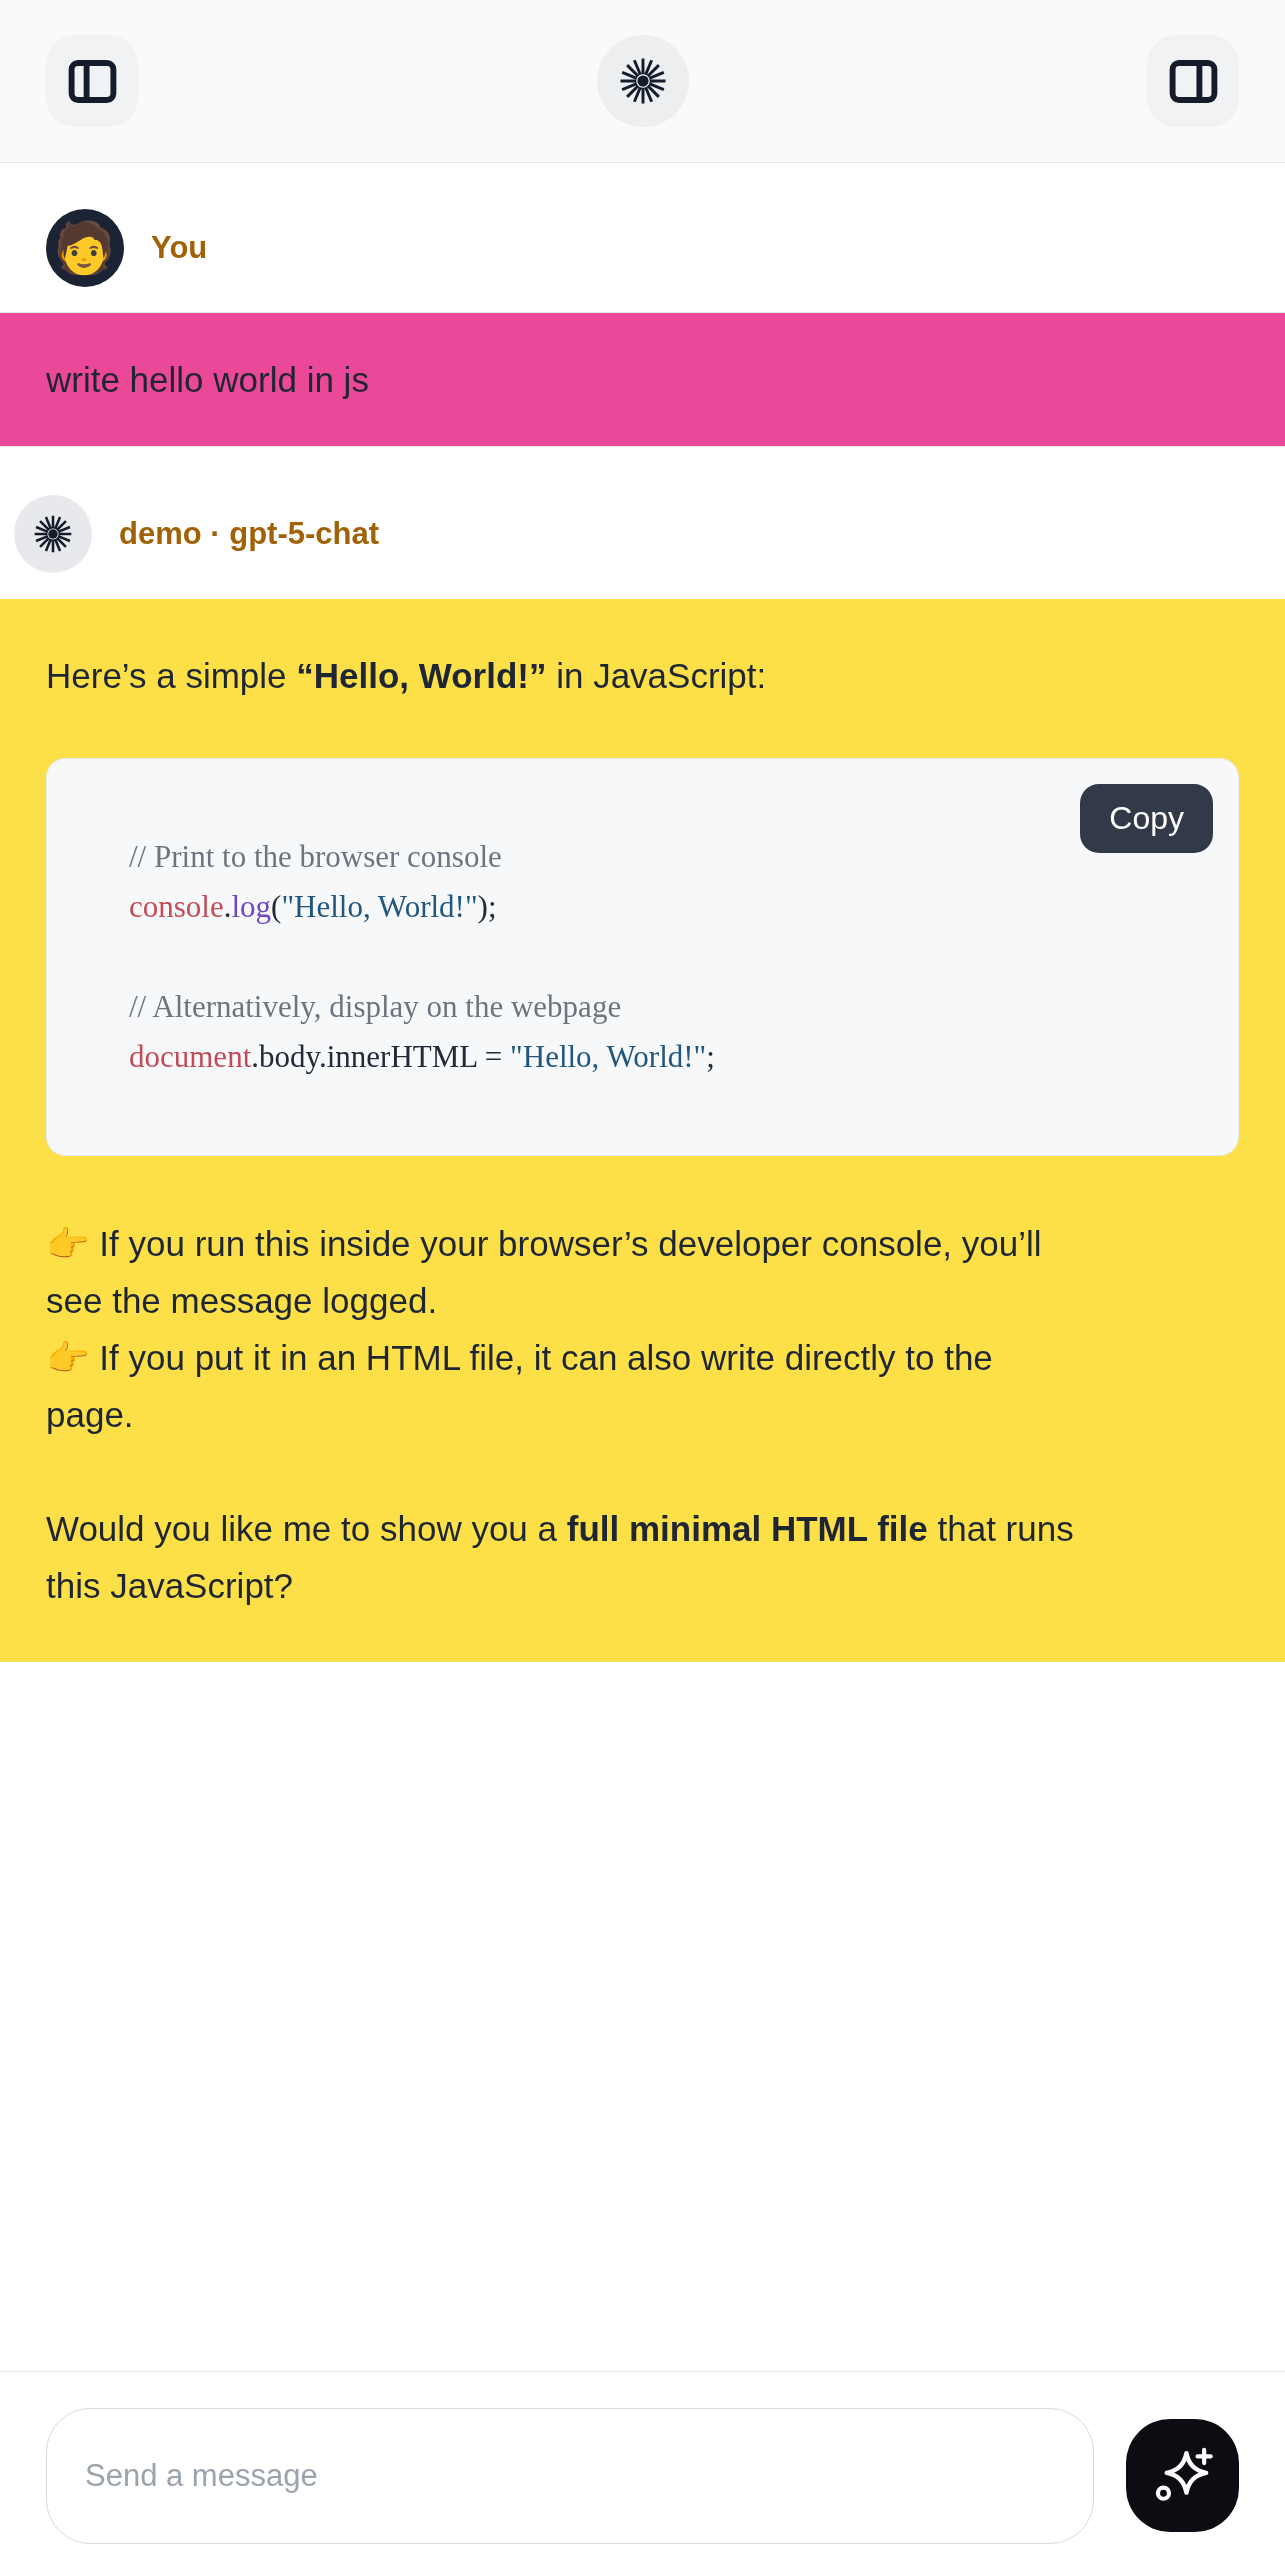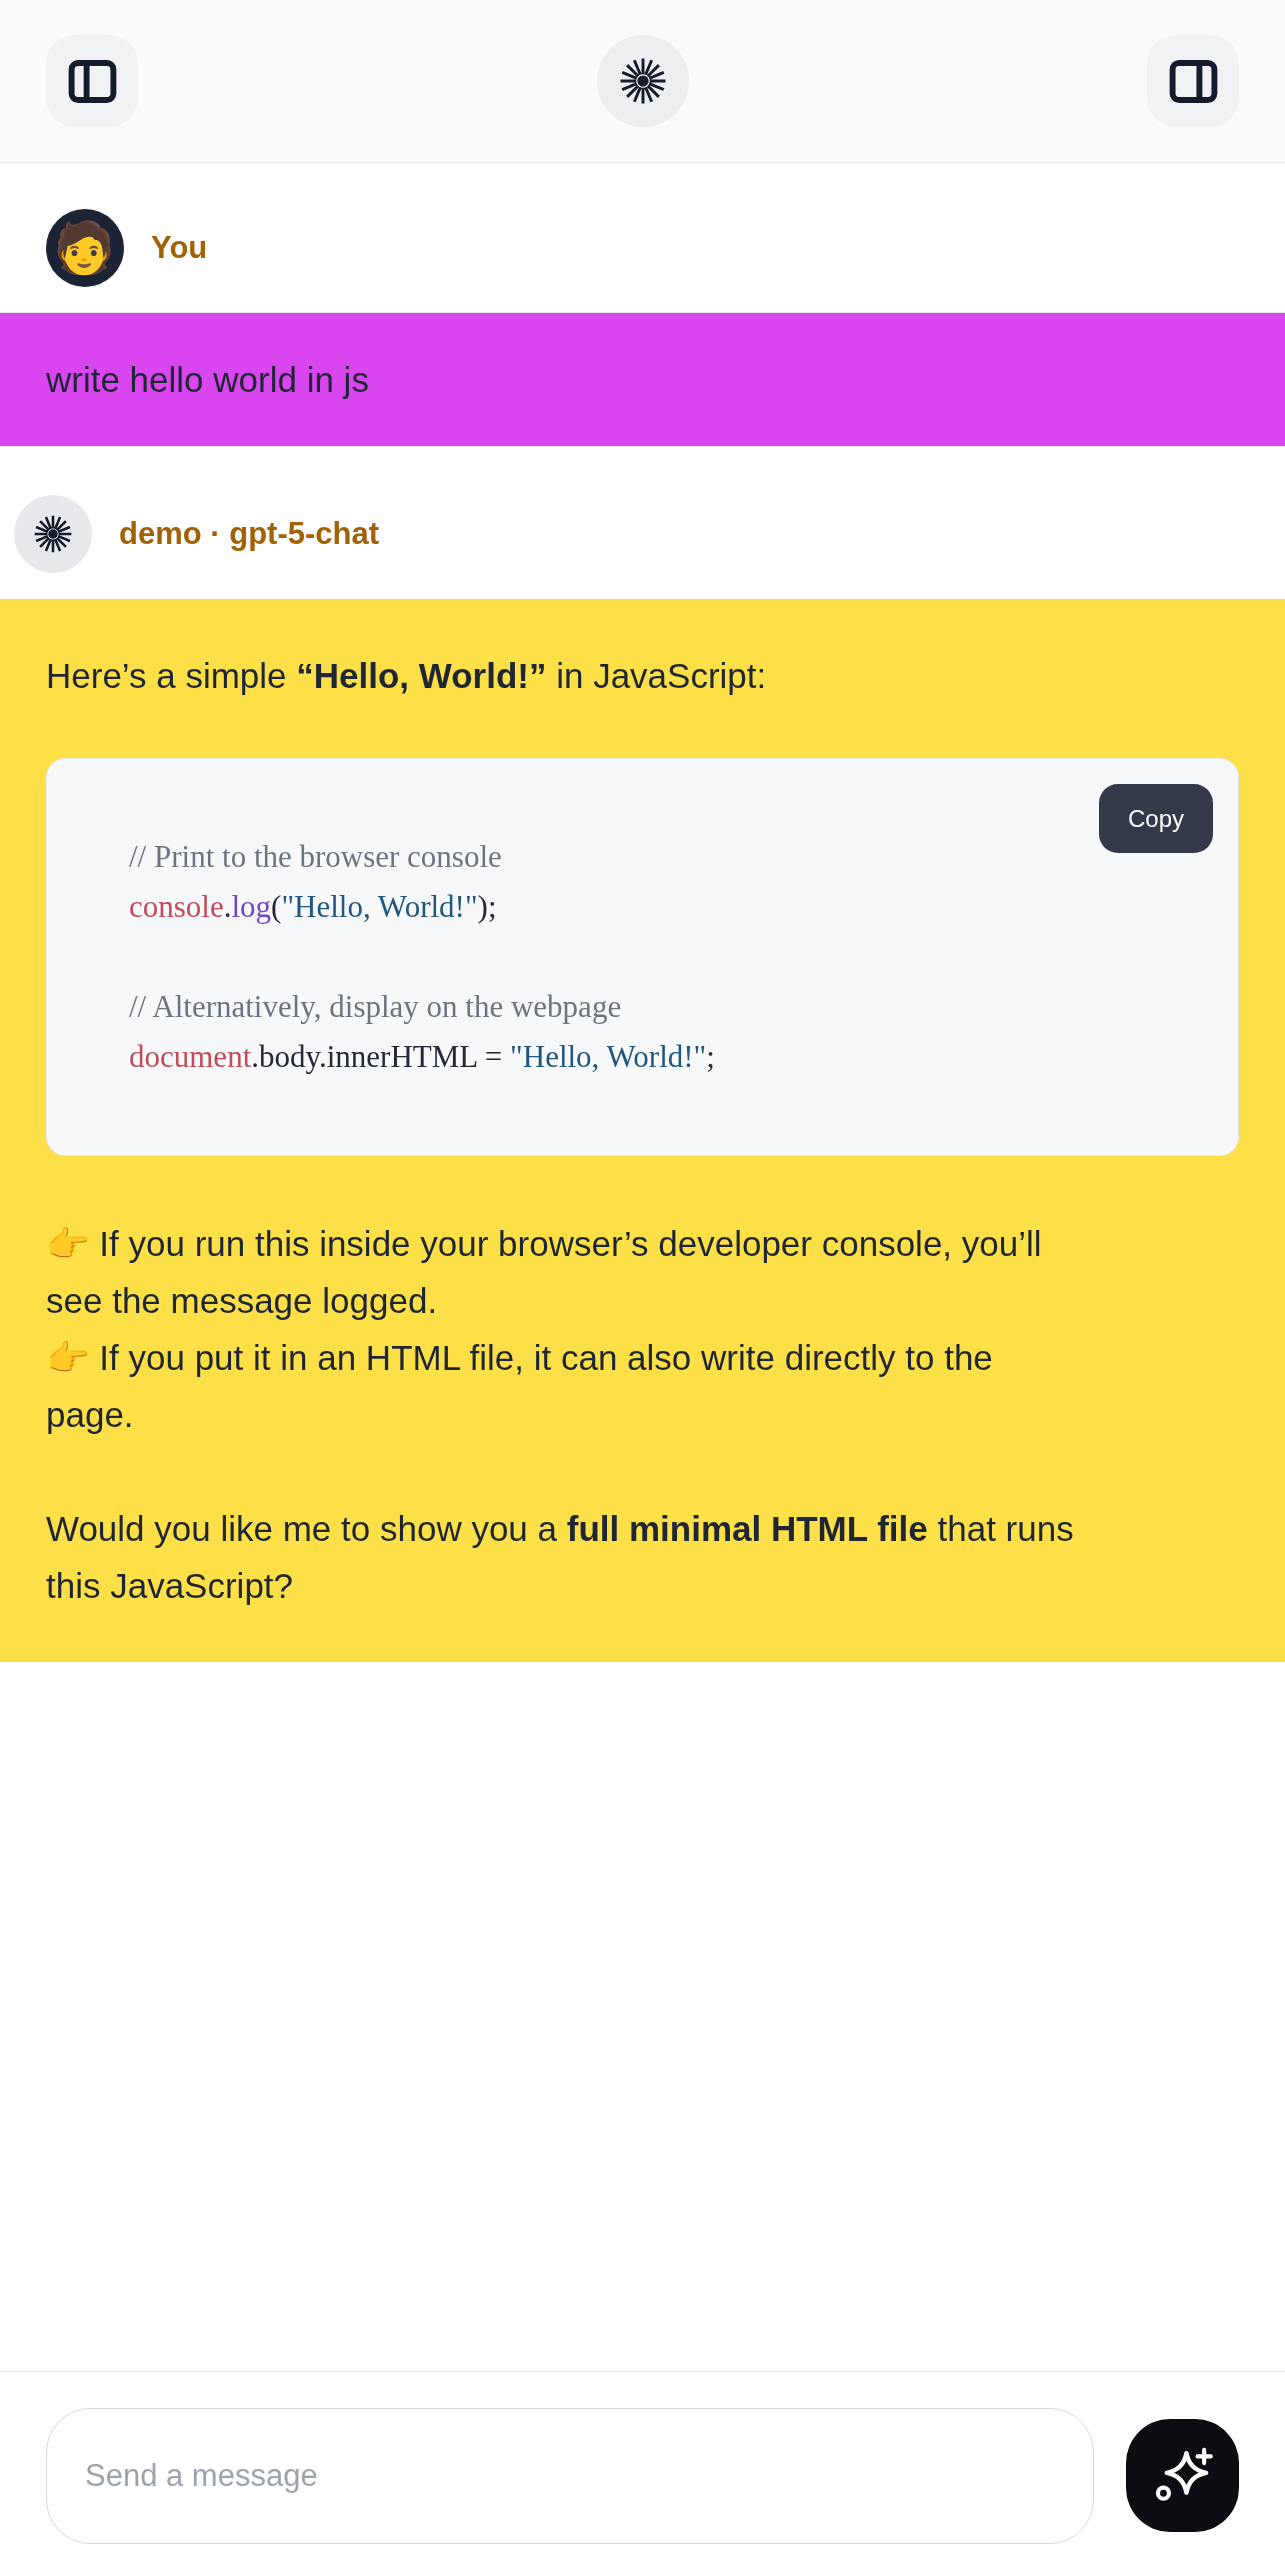--- a/index.html
+++ b/index.html
@@ -29,39 +29,39 @@
   .avatar {
     width:78px; height:78px; border-radius:50%; flex:none;
     display:flex; align-items:center; justify-content:center; overflow:hidden;
   }
   .avatar-user { background:#1b2334; font-size:50px; line-height:1; }
   .avatar-assistant { background:#e7e9ec; }
   .sender-name { font-size:31px; font-weight:600; color:#a16207; }
   .band {
     padding:38px 46px; font-size:35px; line-height:57px; color:#1f2633;
   }
-  .band-user { background:#d946ef; border-top:1.9px solid #e3e5e7; border-bottom:1.9px solid #e3e5e7; }
+  .band-user { background:#ec4899; border-top:1.9px solid #e3e5e7; border-bottom:1.9px solid #e3e5e7; }
   .band-assistant { background:#fde047; border:none; padding:48px 46px 48px; }
   .para { white-space:pre-line; margin:0 0 57px; }
   .para:last-child { margin-bottom:0; }
   .para b, .intro b { font-weight:700; }
   .intro { margin:0 0 54px; white-space:pre-line; }
   
   .codeblock {
     position:relative; background:#f7f8fa; border:1.9px solid #e5e8ec; border-radius:19px;
     padding:73px 38px 73px 82px; margin:0 0 59px;
   }
   .code-line {
     font-family:Liberation Serif, serif;
     font-size:31px; line-height:50px; white-space:pre;
   }
   .copy-btn {
     position:absolute; top:25px; right:25px; height:69px; padding:0 29px;
     background:#323a4a; color:#ffffff; border:none; border-radius:19px;
-    font-family:"Liberation Sans", sans-serif; font-size:24px; cursor:pointer;
+    font-family:"Liberation Sans", sans-serif; font-size:32px; cursor:pointer;
   }
   
   .composer {
     flex:none; background:#ffffff; border-top:1.9px solid #e9e9e9;
     display:flex; align-items:center; gap:32px; padding:36px 46px 32.5px;
   }
   .msg-input {
     flex:1; height:136px; background:#ffffff; border:1.9px solid #d6d9de; border-radius:44px;
     padding:0 38px; font-family:"Liberation Sans", sans-serif; font-size:31px; color:#000000;
     outline:none;

